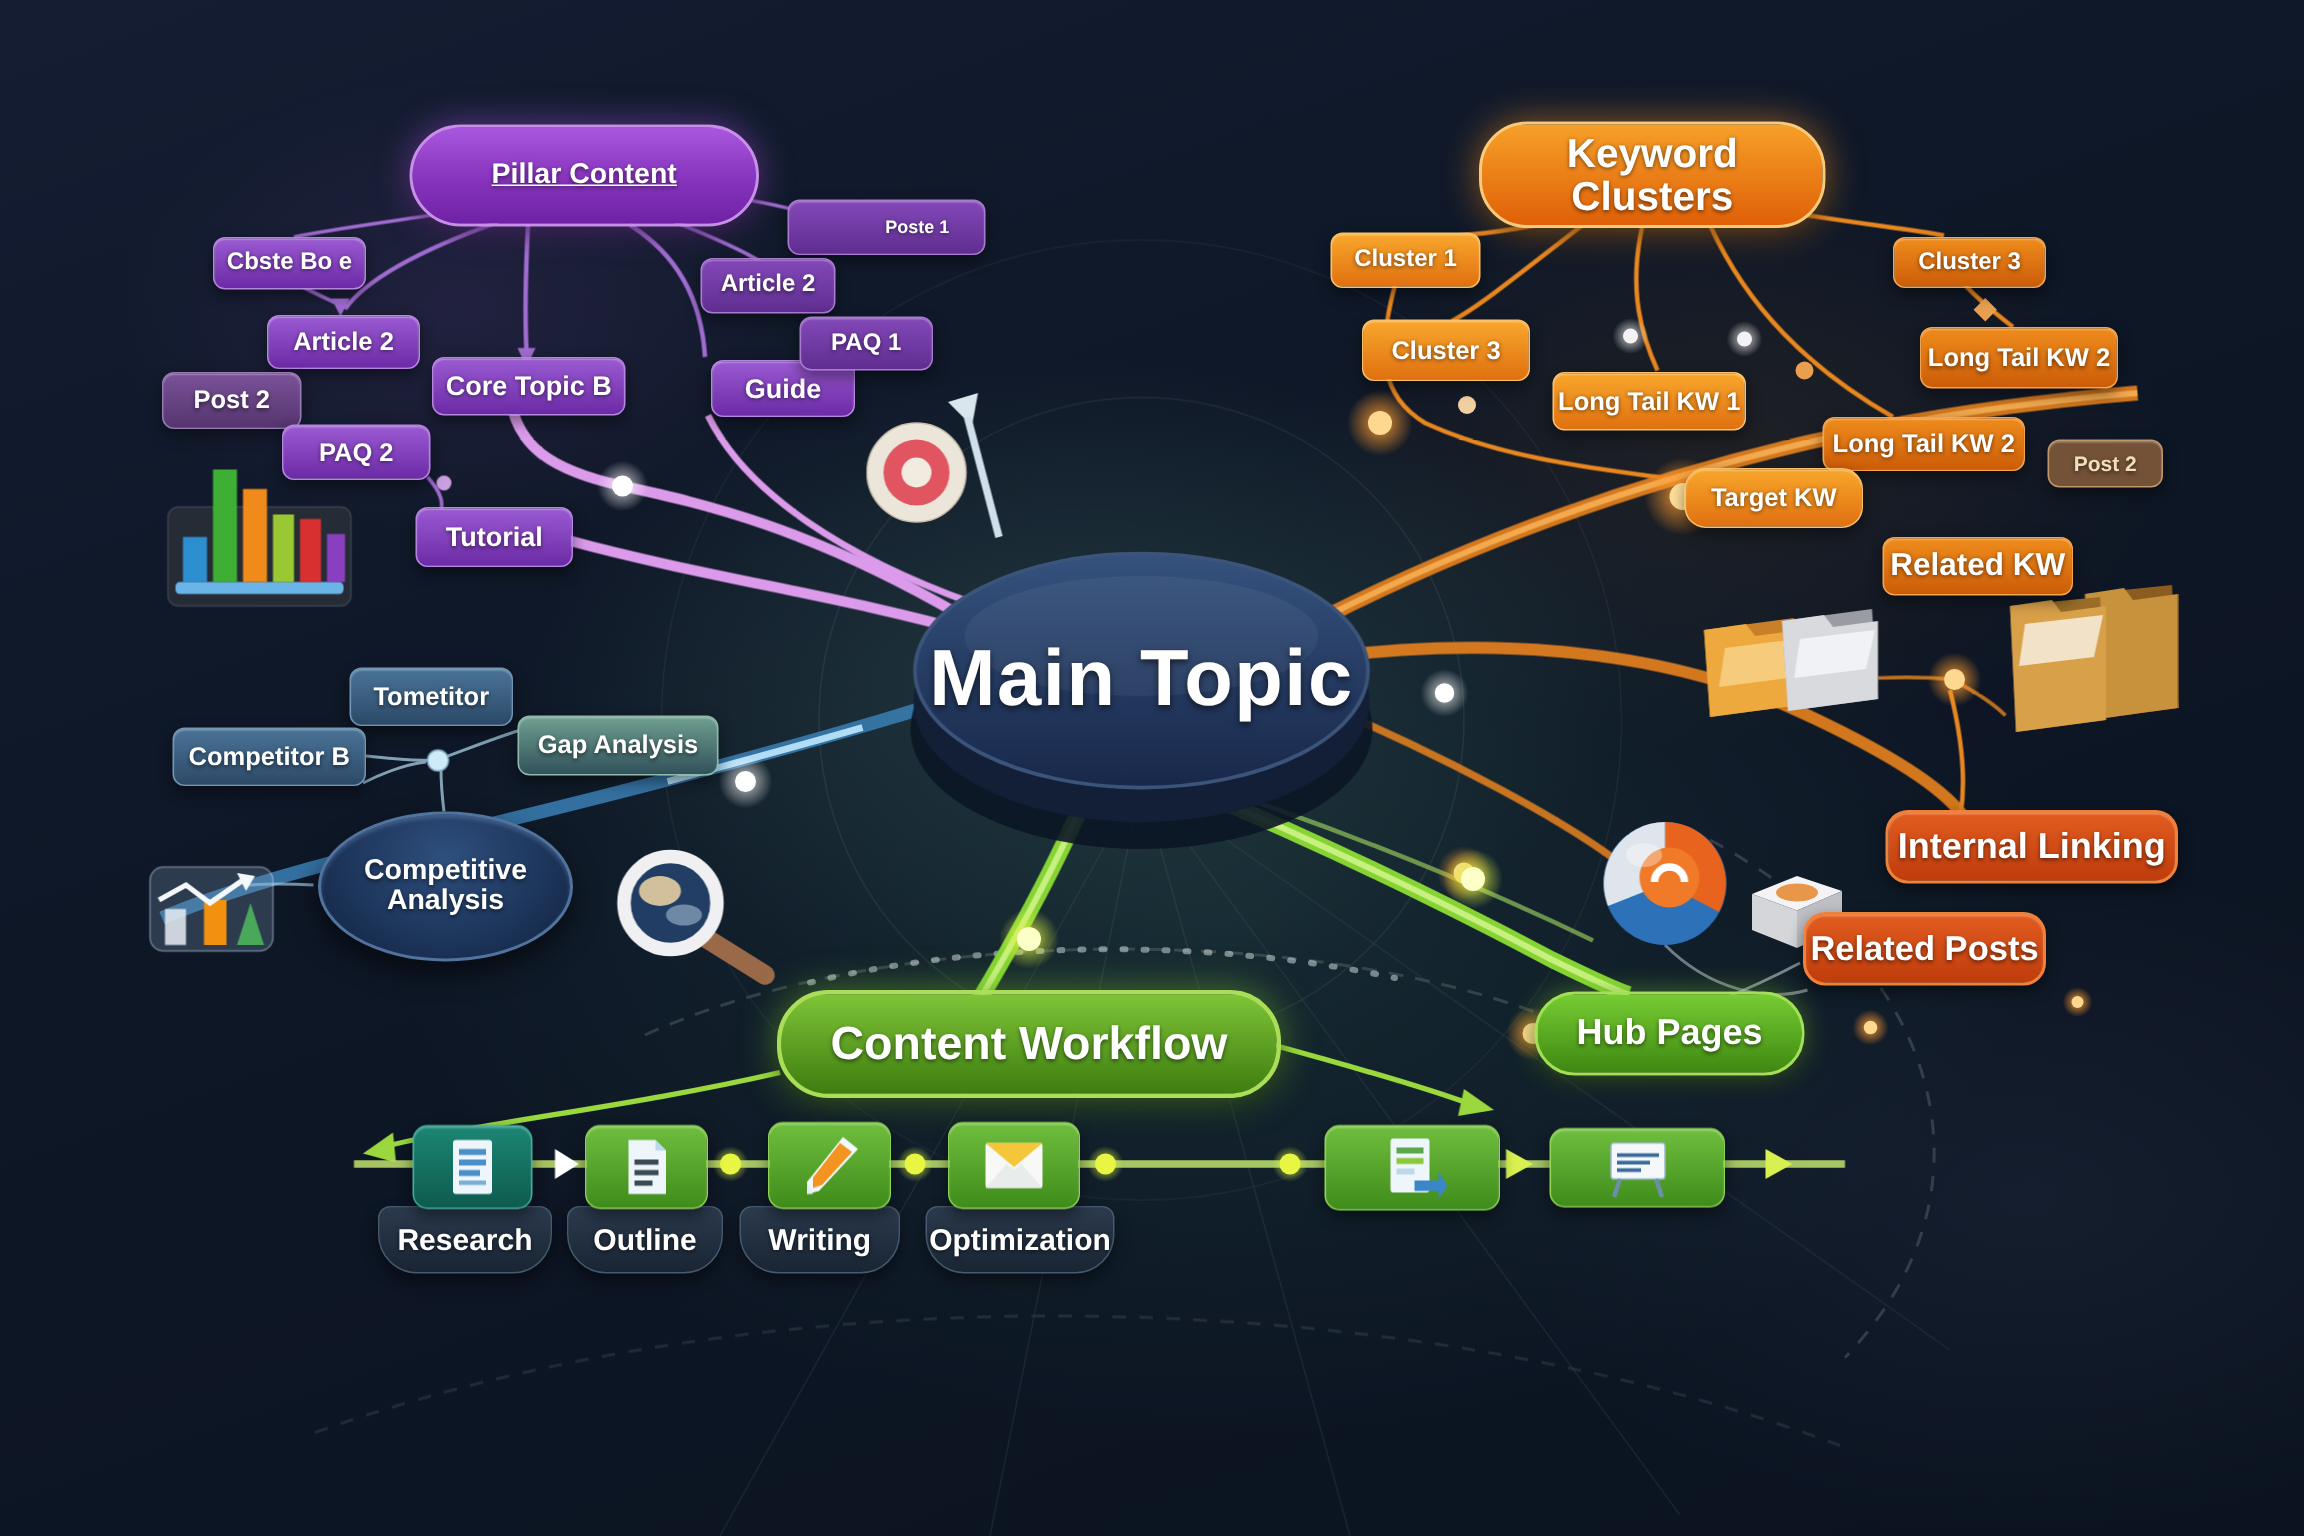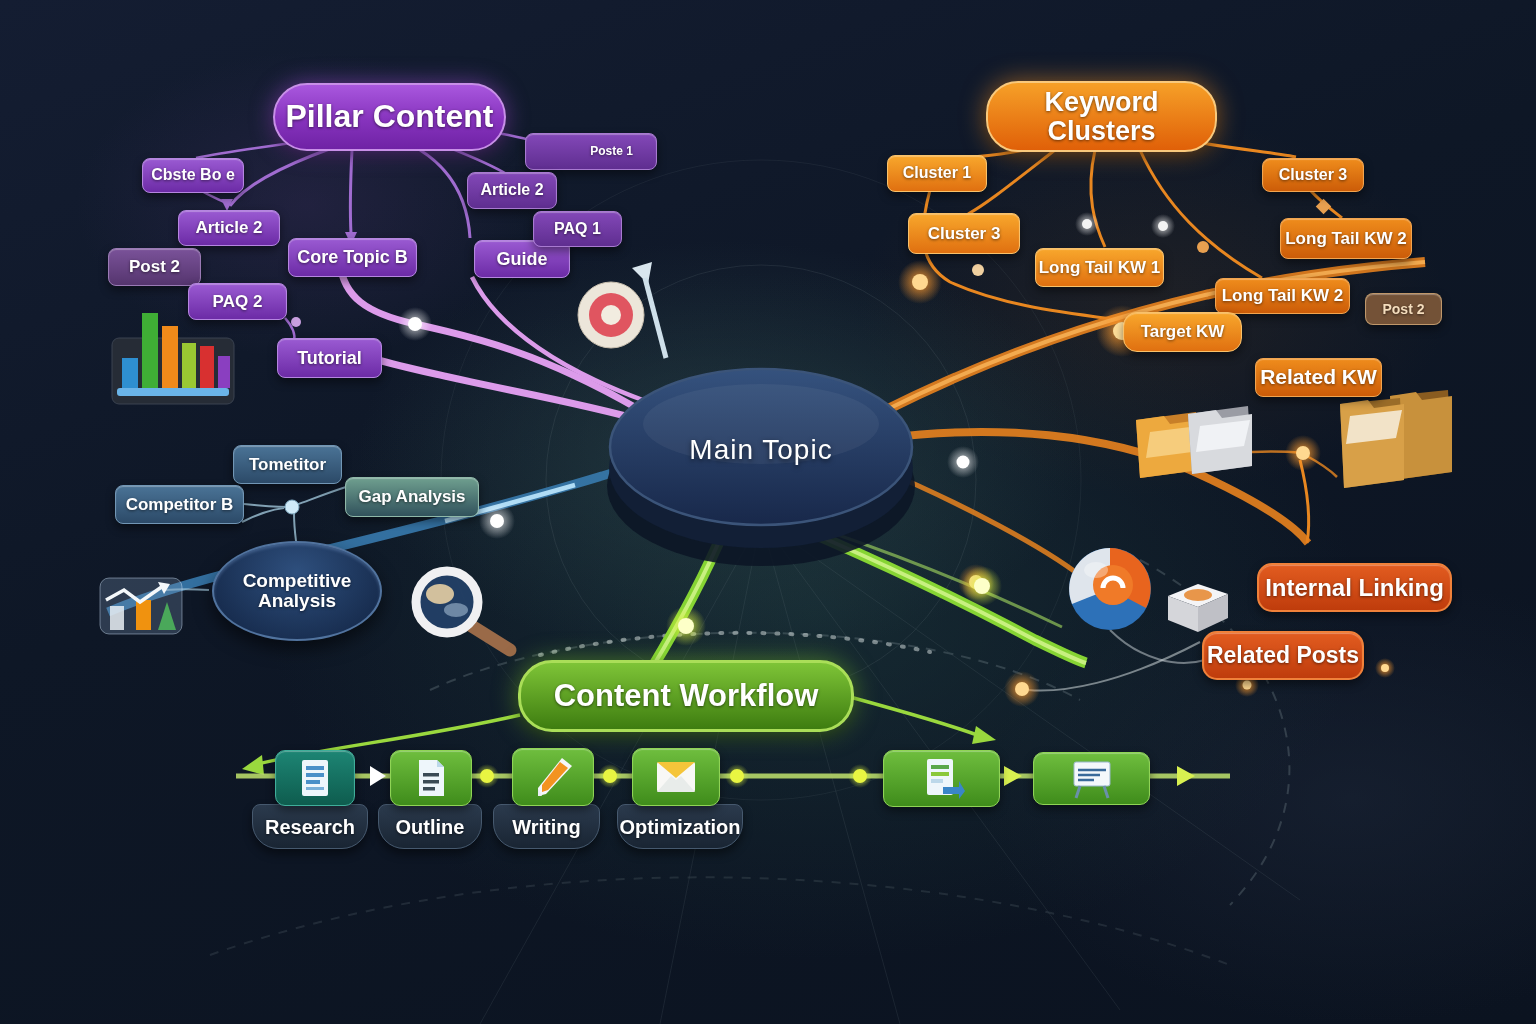--- a/index.html
+++ b/index.html
@@ -28,43 +28,43 @@
   .purple.hdr{background:linear-gradient(180deg,#a957de 0%,#8633bd 55%,#6f22a5 100%);
     border:2.5px solid #c88fe8;border-radius:34px;box-shadow:0 0 22px rgba(160,80,220,.55),0 6px 14px rgba(0,0,0,.5);}
   .purple.dim{background:linear-gradient(180deg,#7a5299,#55356e);border:1.5px solid #97f;border-color:#9a7ab5;}
   .purple.back{background:linear-gradient(180deg,#8348b8,#5f2e90);border:1.5px solid #a87ad0;}
   
   .orange{background:linear-gradient(180deg,#f8a72c,#e07010);border:1.5px solid #f8c16a;}
   .orange.hdr{background:linear-gradient(180deg,#f6a028,#e06008);border:2.5px solid #f9c97c;border-radius:32px;
     box-shadow:0 0 24px rgba(250,150,40,.55),0 6px 14px rgba(0,0,0,.5);}
   .orange.deep{background:linear-gradient(180deg,#ef8c1c,#cc5c08);border:1.5px solid #f2a44e;}
   .brown{background:rgba(138,95,60,.82);border:1.5px solid rgba(205,165,115,.85);color:#f4ddbd;}
-  .redorange{background:linear-gradient(180deg,#e25c20,#bf3c0c);border:2px solid #f0813a;border-radius:15px;margin-top:23px;}
+  .redorange{background:linear-gradient(180deg,#e25c20,#bf3c0c);border:2px solid #f0813a;border-radius:15px;}
   
   .blue{background:linear-gradient(180deg,#4a7396,#2c4a68);border:1.5px solid #7196b5;}
   .tealbox{background:linear-gradient(180deg,#6f9f8f,#31525c);border:1.5px solid #8fb8a8;}
   .ellipse{border-radius:50%;background:radial-gradient(ellipse at 50% 30%,#2e4f7d,#15294a 85%);
     border:2px solid #51739e;box-shadow:0 8px 18px rgba(0,0,0,.55), inset 0 2px 3px rgba(160,200,255,.25);}
   
   .green.hdr{background:linear-gradient(180deg,#7ec437,#3e7d10);border:3px solid #aade58;border-radius:34px;
     box-shadow:0 0 24px rgba(130,210,50,.5),0 6px 14px rgba(0,0,0,.5);}
   .green.hub{background:linear-gradient(180deg,#76cc33,#3f8812);border:2.5px solid #a3e055;border-radius:27px;
     box-shadow:0 0 18px rgba(130,210,50,.45),0 5px 12px rgba(0,0,0,.5);}
   .stepbox{background:linear-gradient(180deg,#6fbe3e,#3f8c1b);border:1.5px solid #8fd455;border-radius:10px;}
   .stepbox.teal{background:linear-gradient(180deg,#1d8574,#0e5c4e);border-color:#3fae9a;}
   .steptab{
     position:absolute;z-index:2;display:flex;align-items:flex-end;justify-content:center;
     background:linear-gradient(180deg,#2b3a4d,#192533);border:1.5px solid #46596e;
     border-radius:8px 8px 26px 26px;color:#fff;font-weight:bold;
     padding-bottom:9px;box-sizing:border-box;text-shadow:0 1px 3px rgba(0,0,0,.6);
     box-shadow:0 5px 10px rgba(0,0,0,.45);
   }
   .maintopic-label{
-    position:absolute;z-index:3;color:#fff;font-weight:normal;font-size:28px;
-    text-shadow:0 2px 5px rgba(0,0,0,.6);letter-spacing:1px;margin-top:12px;
+    position:absolute;z-index:3;color:#fff;font-weight:bold;font-size:53px;
+    text-shadow:0 2px 5px rgba(0,0,0,.6);letter-spacing:1px;
   }
 </style>
 </head>
 <body>
 
 <div class="canvas">
 
 <svg class="layer wires" width="1536" height="1024" viewBox="0 0 1536 1024">
   <defs>
     <radialGradient id="gw">
@@ -275,21 +275,21 @@
     <circle cx="737" cy="776" r="12" fill="url(#gy)"></circle>
         <circle cx="737" cy="776" r="7" fill="#e8f542"></circle>
     <circle cx="860" cy="776" r="12" fill="url(#gy)"></circle>
         <circle cx="860" cy="776" r="7" fill="#e8f542"></circle>
     <circle cx="978" cy="270" r="6" fill="#f0d0a0"></circle>
     <circle cx="1203" cy="247" r="6" fill="#e8a050"></circle>
     <rect x="1318" y="201" width="11" height="11" fill="#e8a050" transform="rotate(45 1323.5 206.5)"></rect>
   </g>
 </svg>
 
-<div class="node purple hdr" style="left:273px;top:83px;width:229px;height:64px;font-size:32px;">
+<div class="node purple hdr" style="left:273px;top:83px;width:229px;height:64px;font-size:19px;text-decoration:underline;">
       <span>Pillar Content</span>
     </div>
 <div class="node purple" style="left:142px;top:158px;width:100px;height:33px;font-size:16px;">
       <span>Cbste Bo e</span>
     </div>
 <div class="node purple" style="left:178px;top:210px;width:100px;height:34px;font-size:17px;">
       <span>Article 2</span>
     </div>
 <div class="node purple dim" style="left:108px;top:248px;width:91px;height:36px;font-size:17px;">
       <span>Post 2</span>
@@ -364,20 +364,23 @@
 
 <div class="node redorange" style="left:1257px;top:540px;width:191px;height:45px;font-size:24px;">
       <span>Internal Linking</span>
     </div>
 <div class="node redorange" style="left:1202px;top:608px;width:158px;height:45px;font-size:23px;">
       <span>Related Posts</span>
     </div>
 
 <div class="node green hdr" style="left:518px;top:660px;width:330px;height:66px;font-size:31px;">
       <span>Content Workflow</span>
+    </div>
+<div class="node green hub" style="left:1023px;top:661px;width:176px;height:52px;font-size:24px;">
+      <span>Hub Pages</span>
     </div>
 
 <div class="steptab" style="left:252px;top:804px;width:116px;height:45px;font-size:20px;">
       <span>Research</span>
     </div>
 <div class="steptab" style="left:378px;top:804px;width:104px;height:45px;font-size:20px;">
       <span>Outline</span>
     </div>
 <div class="steptab" style="left:493px;top:804px;width:107px;height:45px;font-size:20px;">
       <span>Writing</span>

